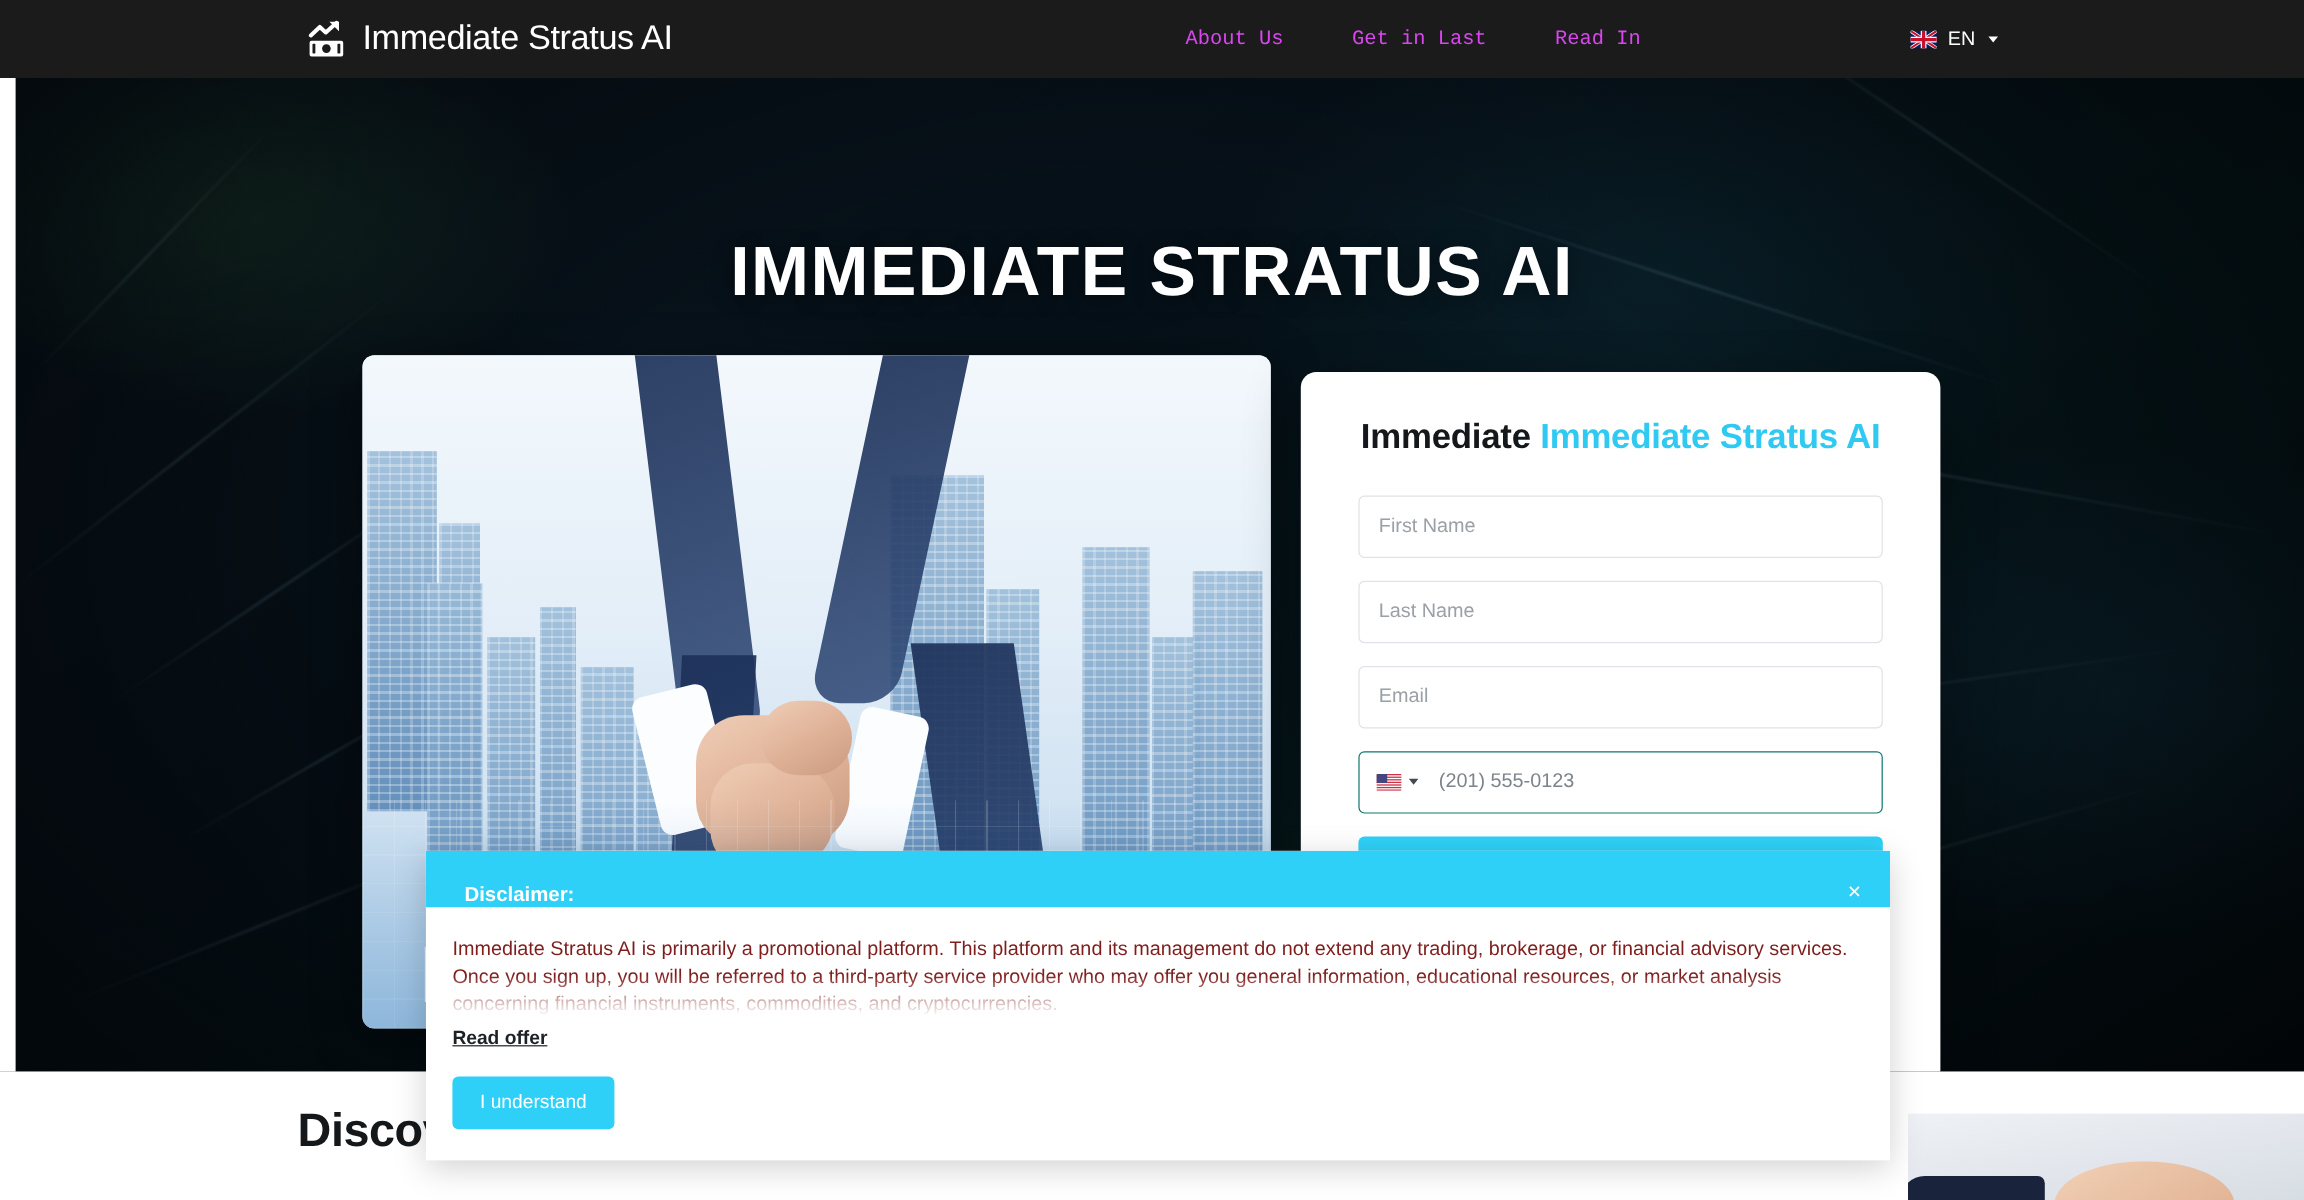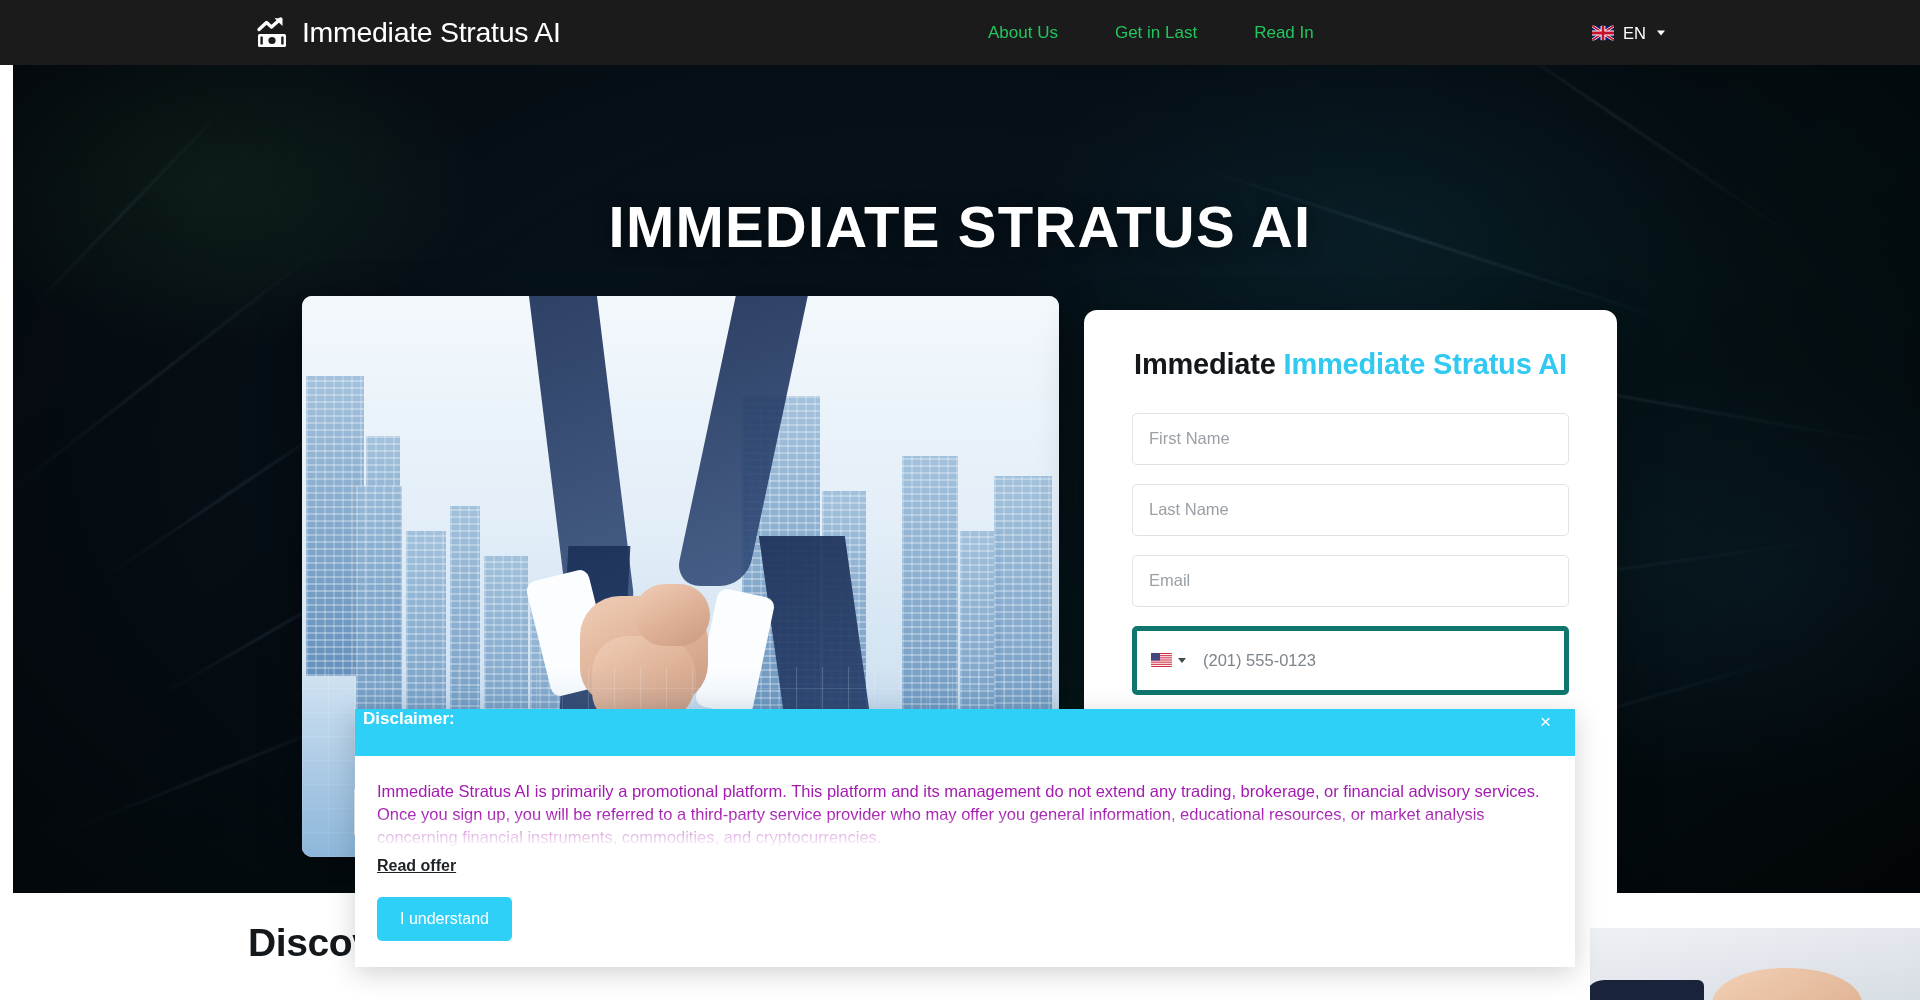--- a/index.html
+++ b/index.html
@@ -30,22 +30,22 @@
   .brand-icon { width:34px; height:34px; display:block; }
   .brand-text {
     color:#ffffff; font-size:28.5px; font-weight:400;
     letter-spacing:-0.3px; white-space:nowrap;
   }
   .nav-links {
     position:absolute; left:988px; top:50%; transform:translateY(-50%);
     display:flex; align-items:center; gap:57px;
   }
   .nav-link {
-    color:#22c55e; font-size:17px; font-weight:400;
-    text-decoration:none; white-space:nowrap; cursor:pointer;
+    color:#d946ef; font-size:17px; font-weight:400;
+    text-decoration:none; white-space:nowrap; cursor:pointer;font-family:Liberation Mono, monospace;
   }
   .lang-select {
     position:absolute; right:255px; top:50%; transform:translateY(-50%);
     display:flex; align-items:center; gap:9px; cursor:pointer;
   }
   .flag-uk {
     width:22px; height:15px; display:block; border-radius:1px;
   }
   .lang-code { color:#ffffff; font-size:16.5px; }
   .caret-down {
@@ -157,22 +157,22 @@
   .form-fields { margin-top:29px; }
   .field {
     width:100%; height:52px; border:1px solid #dfe2e6;
     border-radius:5px; background:#ffffff;
     padding:0 16px; font-size:16.5px; color:#3b4044;
     font-family:"Liberation Sans", sans-serif;
     margin-bottom:19px; outline:none;
   }
   .field::placeholder { color:#9aa0a6; }
   .phone-row {
-    display:flex; align-items:center; width:100%; height:69px;
-    border:5px solid #0f766e; border-radius:5px; background:#ffffff;
+    display:flex; align-items:center; width:100%; height:52px;
+    border:1px solid #0f766e; border-radius:5px; background:#ffffff;
     margin-bottom:19px; overflow:hidden;
   }
   .phone-flagbox {
     display:flex; align-items:center; gap:6px;
     padding:0 9px 0 14px; height:100%; cursor:pointer;
   }
   .flag-us { width:21px; height:14px; display:block; border-radius:1px; }
   .caret-dark {
     width:0;height:0;
     border-left:4px solid transparent;border-right:4px solid transparent;
@@ -220,32 +220,32 @@
 
   
   .disclaimer {
     position:absolute; left:355px; top:709px; width:1220px;
     background:#ffffff; z-index:40;
     box-shadow:0 6px 26px rgba(0,0,0,0.18);
     overflow:hidden;
   }
   .dc-header {
     height:47px; background:#2fd0f8;
-    display:flex; align-items:flex-start; justify-content:space-between;
-    padding:0 17px 0 8px;
+    display:flex; align-items:flex-end; justify-content:space-between;
+    padding:0 17px 0 32px;
   }
   .dc-title { color:#ffffff; font-size:17px; font-weight:700; }
   .dc-close {
     color:#ffffff; font-size:19px; line-height:1; cursor:pointer;
     background:transparent; border:0; padding:3px 7px;
     font-family:"Liberation Sans", sans-serif;
   }
   .dc-body { padding:24px 22px 0 22px; position:relative; }
   .dc-text {
-    font-size:16.5px; line-height:1.40; color:#a21caf;
+    font-size:16.5px; line-height:1.40; color:#7f1d1d;
     max-height:68px; overflow:hidden;
     -webkit-mask-image:linear-gradient(180deg, #000 0%, #000 48%, rgba(0,0,0,0.25) 84%, rgba(0,0,0,0) 100%);
             mask-image:linear-gradient(180deg, #000 0%, #000 48%, rgba(0,0,0,0.25) 84%, rgba(0,0,0,0) 100%);
   }
   .dc-readmore {
     display:inline-block; margin-top:9px;
     font-size:16px; font-weight:700; color:#1d2227;
     text-decoration:underline; cursor:pointer;
   }
   .dc-footer { padding:22px 18px 26px 22px; }

